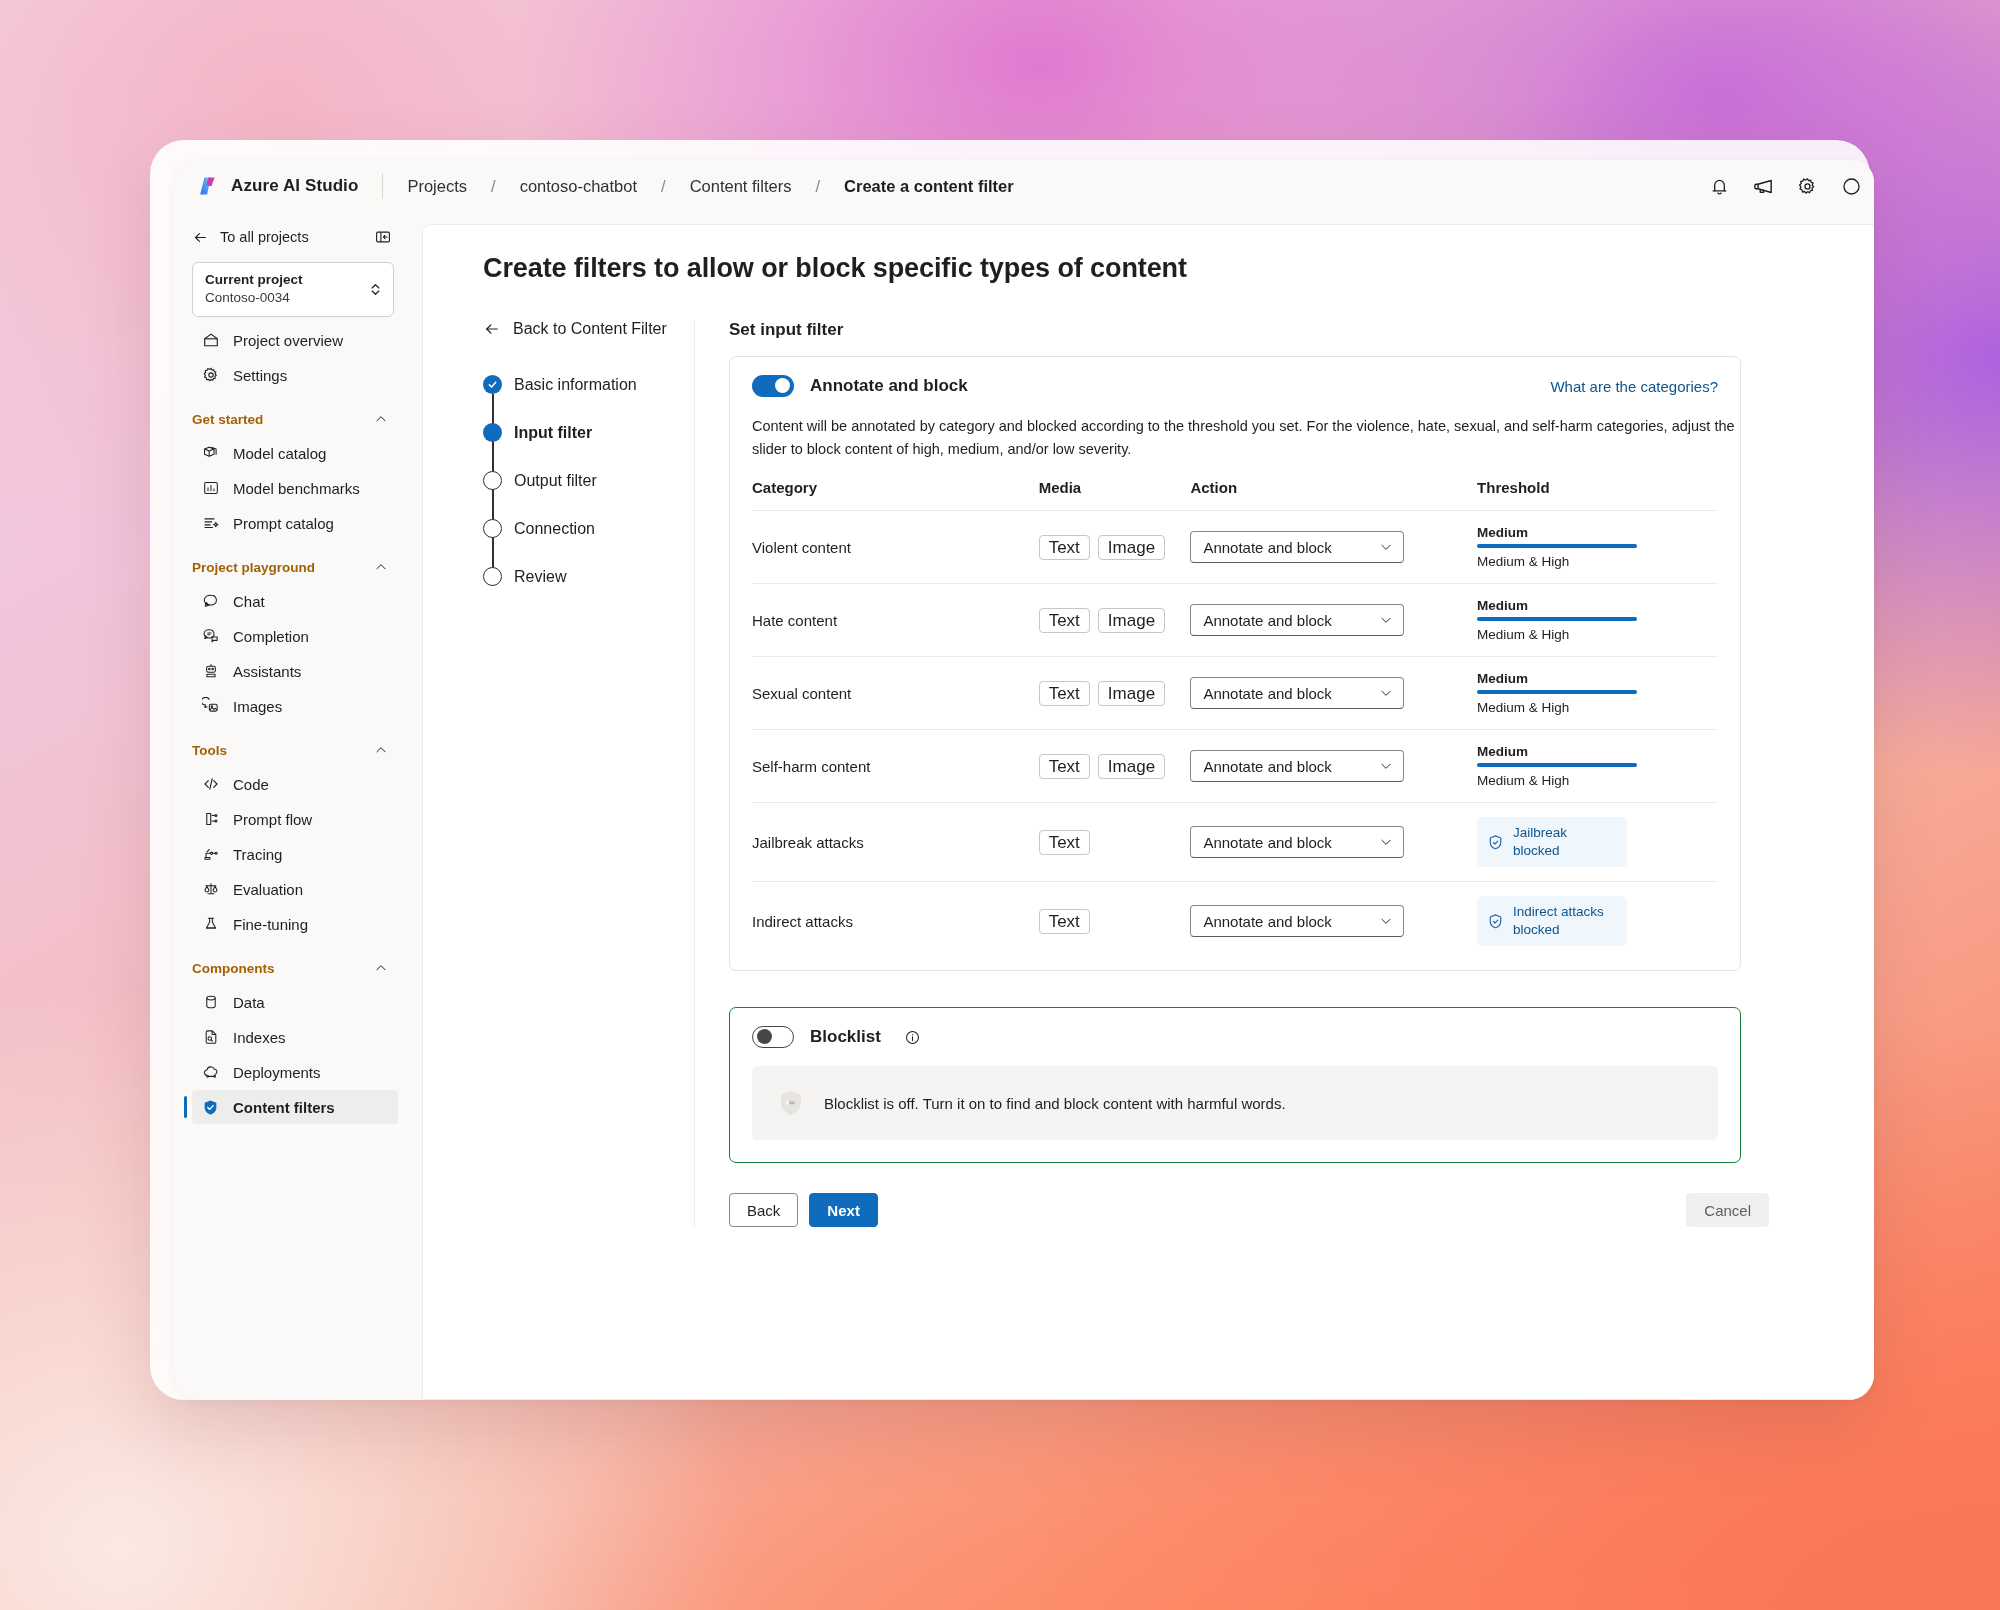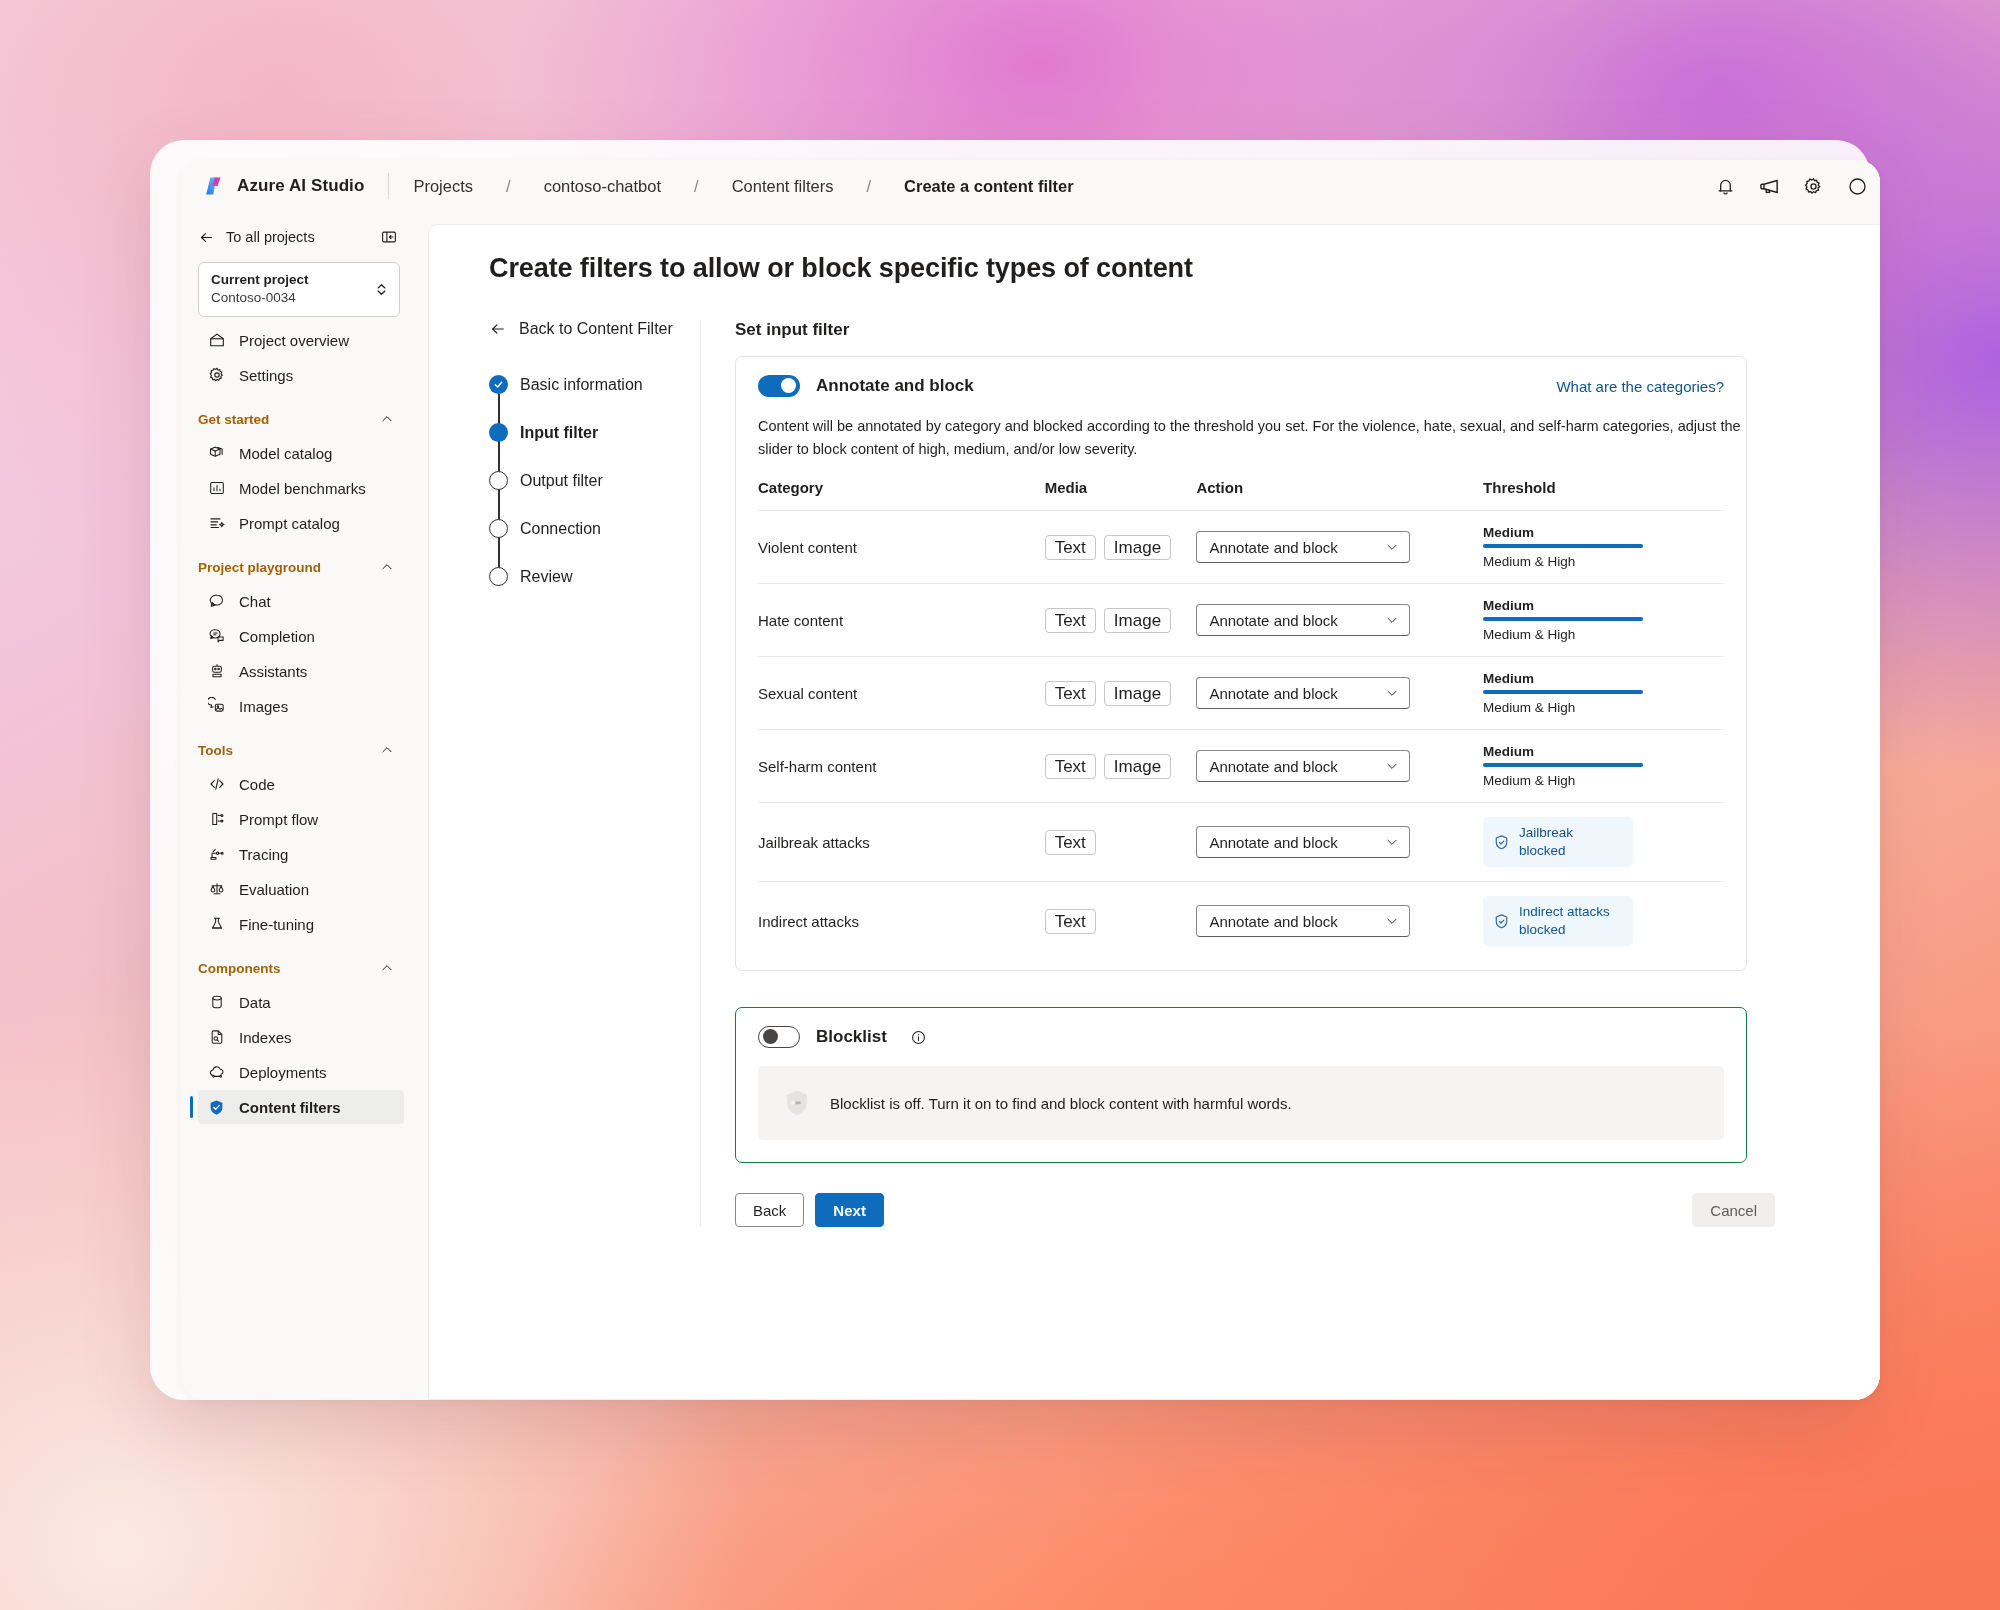--- a/index.html
+++ b/index.html
@@ -36,40 +36,40 @@
   #frame-inner {
     position: absolute;
     left: 0; top: 0; right: 0; bottom: 0;
     border-radius: 34px;
     background: linear-gradient(145deg, rgba(255,255,255,0.82), rgba(255,255,255,0.62));
   }
 
   
   #window {
     position: absolute;
-    left: 180px; top: 160px; width: 1700px; height: 1240px;
+    left: 174px; top: 160px; width: 1700px; height: 1240px;
     background: #faf9f8;
     border-radius: 22px 22px 26px 26px;
     overflow: hidden;
     box-shadow: 0 2px 10px rgba(0,0,0,0.04);
   }
 
   
   #topbar {
     height: 52px;
     display: flex; align-items: center;
     padding: 0 0 0 22px;
     background: #faf9f8;
     position: relative;
   }
   .brand { display: flex; align-items: center; gap: 11px; }
   .brand-logo { width: 24px; height: 24px; flex: 0 0 auto; }
   .brand-name { font-size: 17px; font-weight: 700; color: #201f1e; letter-spacing: .1px; }
   .brand-sep { width: 1px; height: 26px; background: #d9d7d4; margin: 0 22px 0 24px; }
-  .crumbs { display: flex; align-items: center; gap: 17px; font-size: 16.5px; color: #323130; }
+  .crumbs { display: flex; align-items: center; gap: 8px; font-size: 16.5px; color: #323130; }
   .crumb { padding: 0 2px; white-space: nowrap; }
   .crumb.last { font-weight: 700; color: #201f1e; }
   .crumb-slash { color: #8a8886; padding: 0 14px; }
   .topbar-right {
     position: absolute; right: 0; top: 0; height: 52px;
     display: flex; align-items: center; gap: 6px; padding-right: 4px;
   }
   .ticon {
     width: 38px; height: 38px; border-radius: 5px;
     display: flex; align-items: center; justify-content: center;

